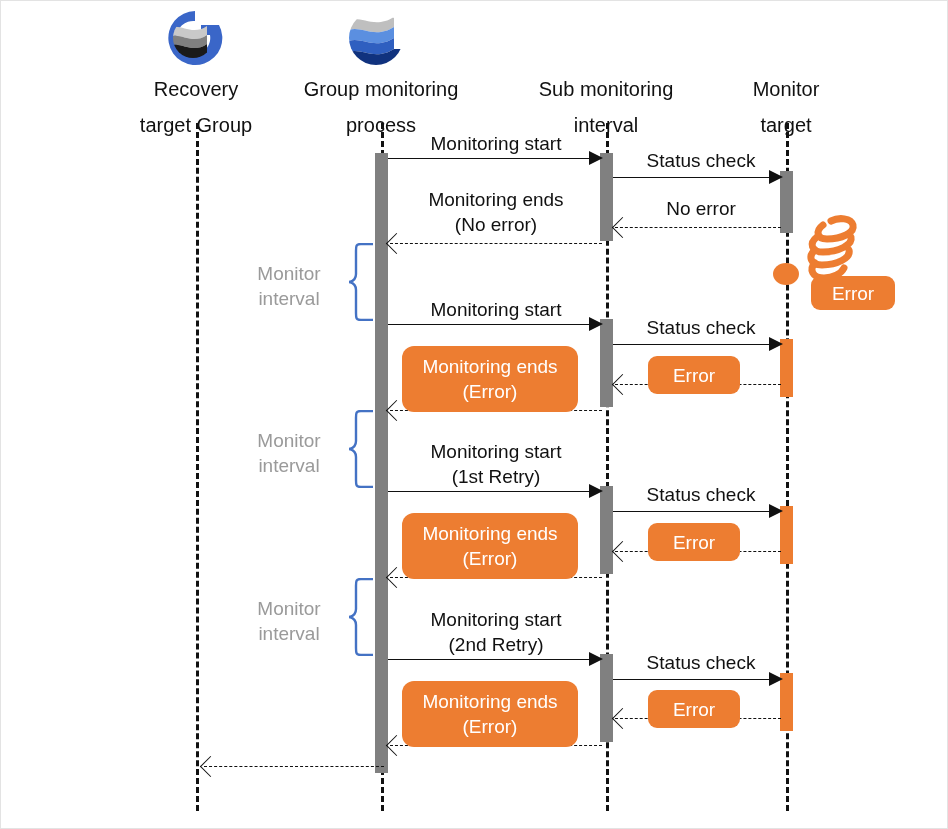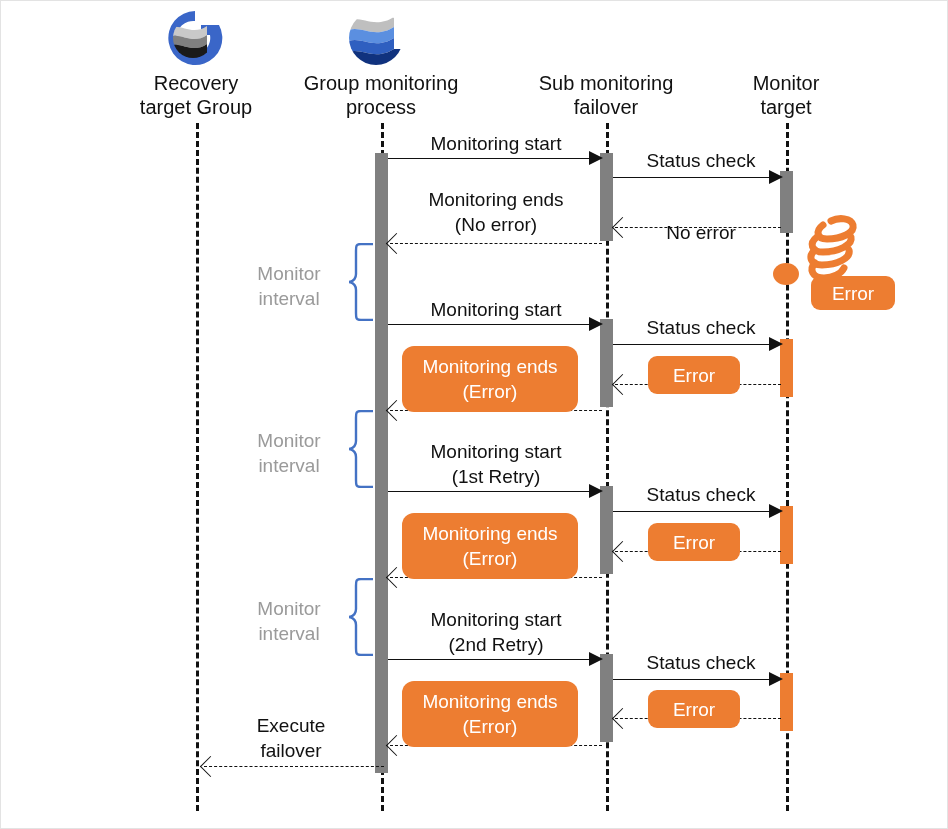--- a/index.html
+++ b/index.html
@@ -17,21 +17,21 @@
     box-sizing: border-box;
     overflow: hidden;
   }
 
   
   .col-header {
     position: absolute;
     text-align: center;
     color: #111111;
     font-size: 20px;
-    line-height: 24px;
+    line-height: 36px;
     white-space: pre-line;
   }
   .logo { position: absolute; }
 
   
   .lifeline {
     position: absolute;
     width: 0;
     border-left: 3px dashed #111111;
   }
@@ -148,21 +148,21 @@
         <path d="M2 48 C16 36, 30 56, 52 42 L68 42 L68 62 L2 62 Z" fill="#10327E"></path>
       </g>
     </svg>
   </div>
 
   <div class="col-header" style="left:95px;top:70px;width:200px;">Recovery
 target Group</div>
   <div class="col-header" style="left:280px;top:70px;width:200px;">Group monitoring
 process</div>
   <div class="col-header" style="left:505px;top:70px;width:200px;">Sub monitoring
-failover</div>
+interval</div>
   <div class="col-header" style="left:705px;top:70px;width:160px;">Monitor
 target</div>
 
   <div class="lifeline" style="left:195px;top:122px;height:688px;"></div>
   <div class="lifeline" style="left:380px;top:122px;height:688px;"></div>
   <div class="lifeline" style="left:605px;top:122px;height:688px;"></div>
   <div class="lifeline" style="left:785px;top:122px;height:688px;"></div>
 
   <div class="act" style="left:374px;top:152px;height:620px;"></div>
 
@@ -177,21 +177,21 @@
   <div class="act orange" style="left:779px;top:672px;height:58px;"></div>
 
   <div class="msg-label" style="left:389px;top:130px;width:212px;">Monitoring start</div>
   <div class="arrow-line" style="left:387px;top:157px;width:205px;"></div>
   <div class="arrow-head solid-right" style="left:588px;top:150px;"></div>
 
   <div class="msg-label" style="left:614px;top:147px;width:172px;">Status check</div>
   <div class="arrow-line" style="left:612px;top:176px;width:162px;"></div>
   <div class="arrow-head solid-right" style="left:768px;top:169px;"></div>
 
-  <div class="msg-label" style="left:614px;top:195px;width:172px;margin-top:24px;">No error</div>
+  <div class="msg-label" style="left:614px;top:195px;width:172px;">No error</div>
   <div class="arrow-line dashed" style="left:614px;top:226px;width:166px;"></div>
   <div class="arrow-head open-left" style="left:614px;top:219px;"></div>
 
   <div class="msg-label" style="left:389px;top:186px;width:212px;">Monitoring ends
 (No error)</div>
   <div class="arrow-line dashed" style="left:389px;top:242px;width:212px;"></div>
   <div class="arrow-head open-left" style="left:388px;top:235px;"></div>
 
   <div class="err-dot" style="left:772px;top:262px;"></div>
   <div class="coil" style="left:800px;top:208px;">
@@ -277,18 +277,16 @@
 
   <div class="arrow-line dashed" style="left:614px;top:717px;width:166px;"></div>
   <div class="arrow-head open-left" style="left:614px;top:710px;"></div>
   <div class="obox small" style="left:647px;top:689px;width:92px;height:38px;">Error</div>
 
   <div class="arrow-line dashed" style="left:389px;top:744px;width:212px;"></div>
   <div class="arrow-head open-left" style="left:388px;top:737px;"></div>
   <div class="obox" style="left:401px;top:680px;width:176px;height:66px;">Monitoring ends
 (Error)</div>
 
-  <div class="msg-label" style="left:205px;top:712px;width:170px;">Execute
-failover</div>
   <div class="arrow-line dashed" style="left:203px;top:765px;width:180px;"></div>
   <div class="arrow-head open-left" style="left:202px;top:758px;"></div>
 
 </div>
 
 </body></html>

